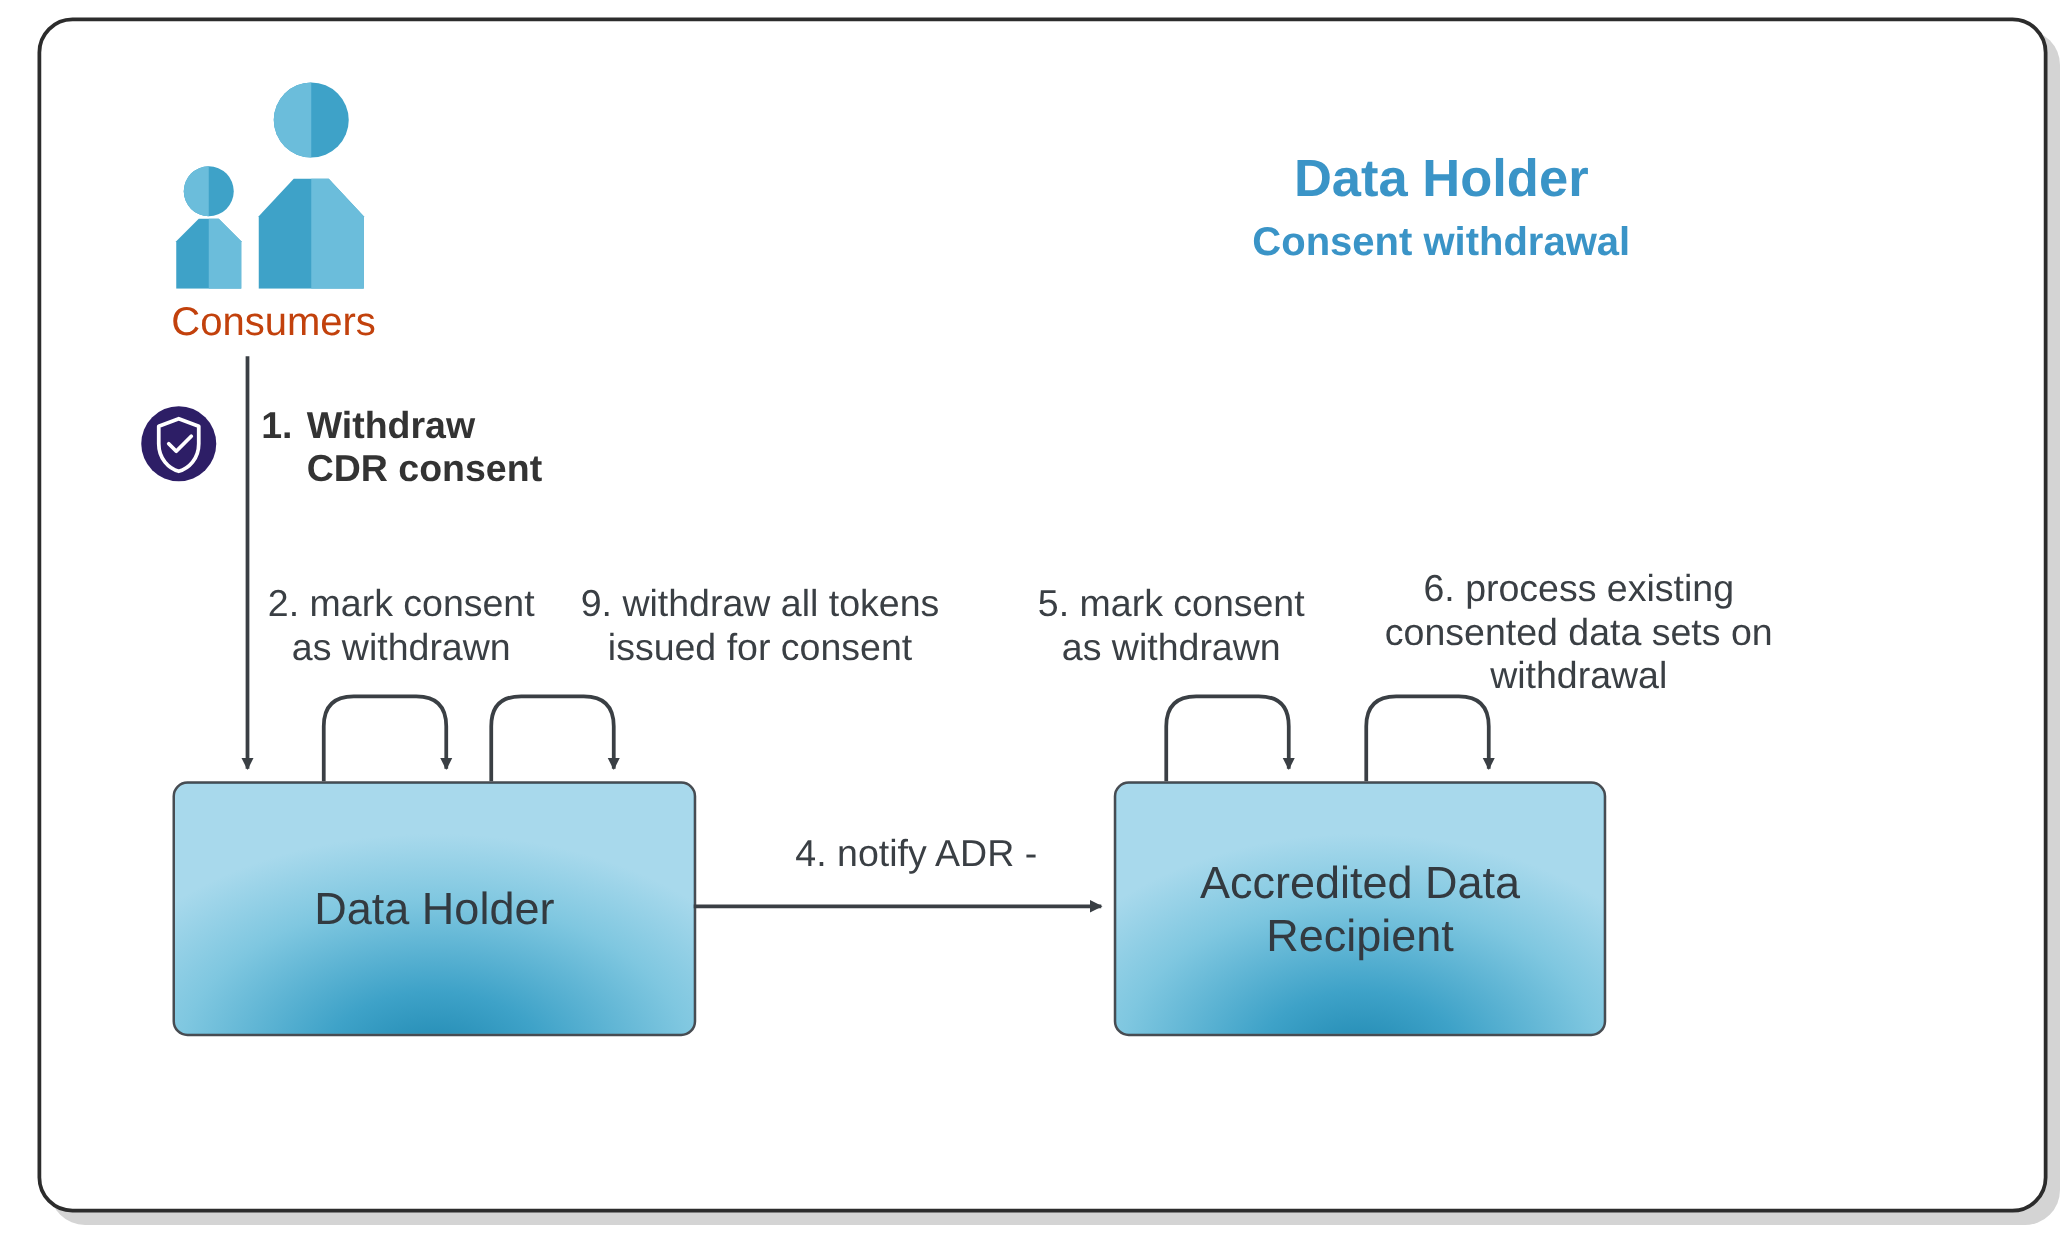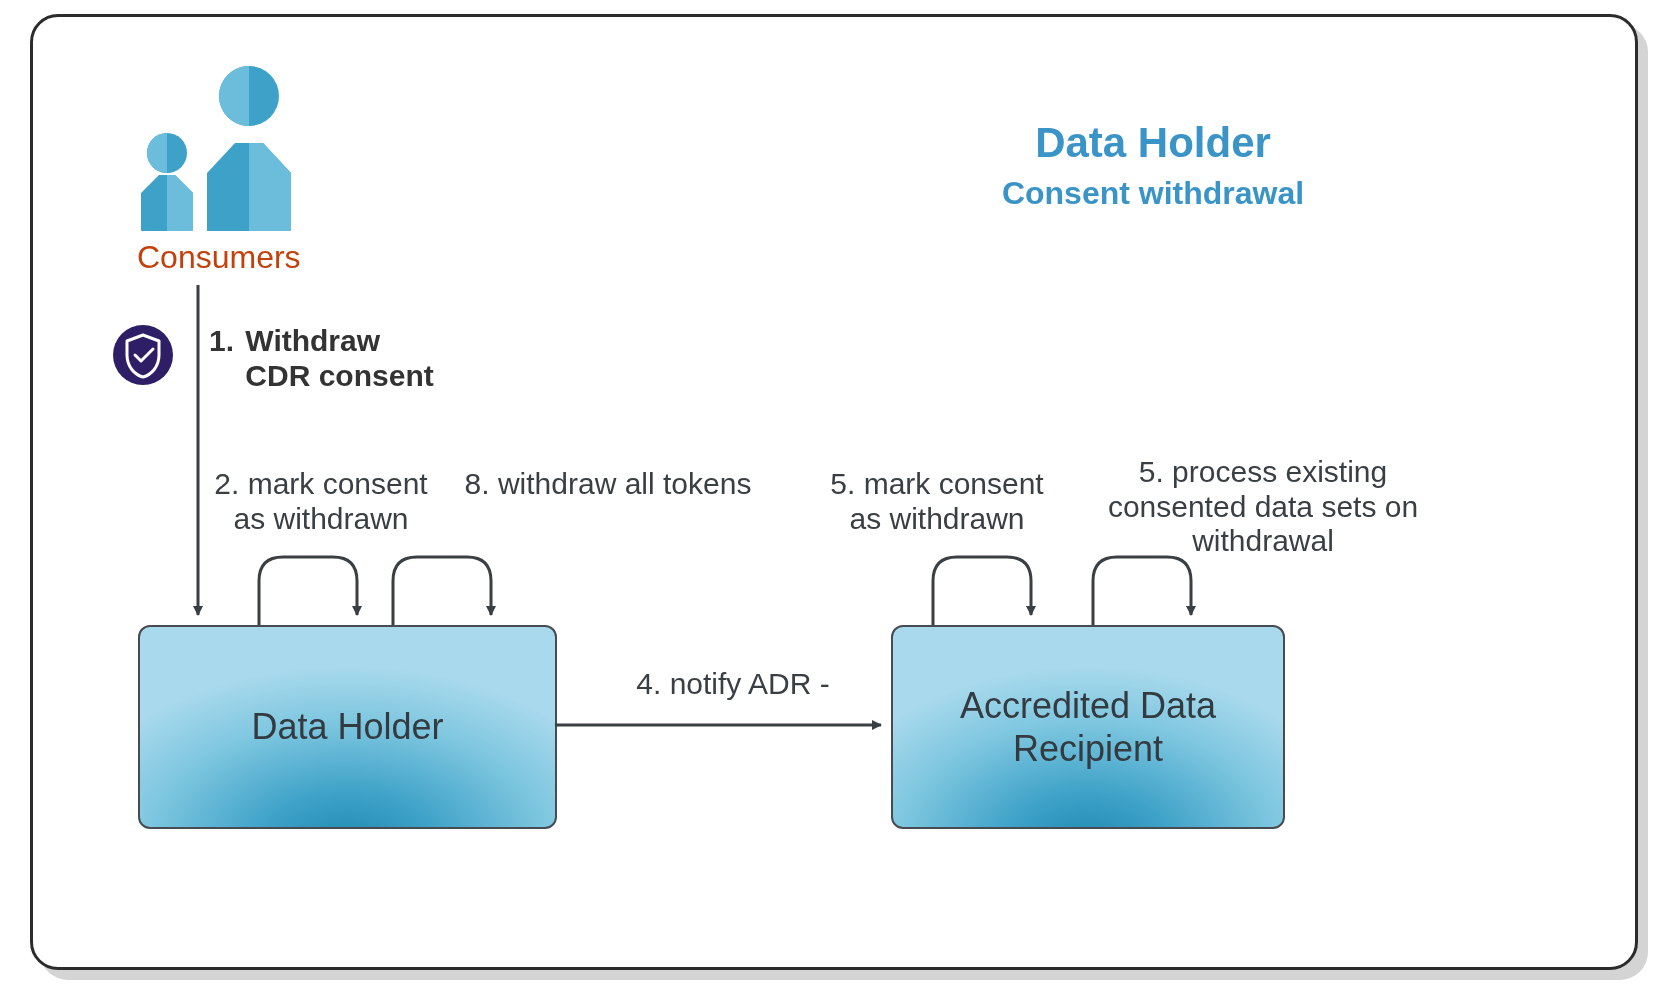--- a/index.html
+++ b/index.html
@@ -140,31 +140,32 @@
       <span class="txtcol">
         <span>Withdraw</span><br>
         <span>CDR consent</span>
       </span>
     </div>
     <div class="step-text step2">
       <span>2. mark consent</span><br>
       <span>as withdrawn</span>
     </div>
     <div class="step-text step3">
-      <span>8. withdraw all tokens</span><br>
+      <span>9. withdraw all tokens</span><br>
+      <span>issued for consent</span>
     </div>
     <div class="step-text step4">
       <span>4. notify ADR -</span><br>
     </div>
     <div class="step-text step5">
       <span>5. mark consent</span><br>
       <span>as withdrawn</span>
     </div>
     <div class="step-text step6">
-      <span>5. process existing</span><br>
+      <span>6. process existing</span><br>
       <span>consented data sets on</span><br>
       <span>withdrawal</span>
     </div>
 
     <div class="node-box box-dh">
       <span>Data Holder</span>
     </div>
     <div class="node-box box-adr">
       <span style="white-space:pre-line;text-align:center;">Accredited Data
 Recipient</span>

